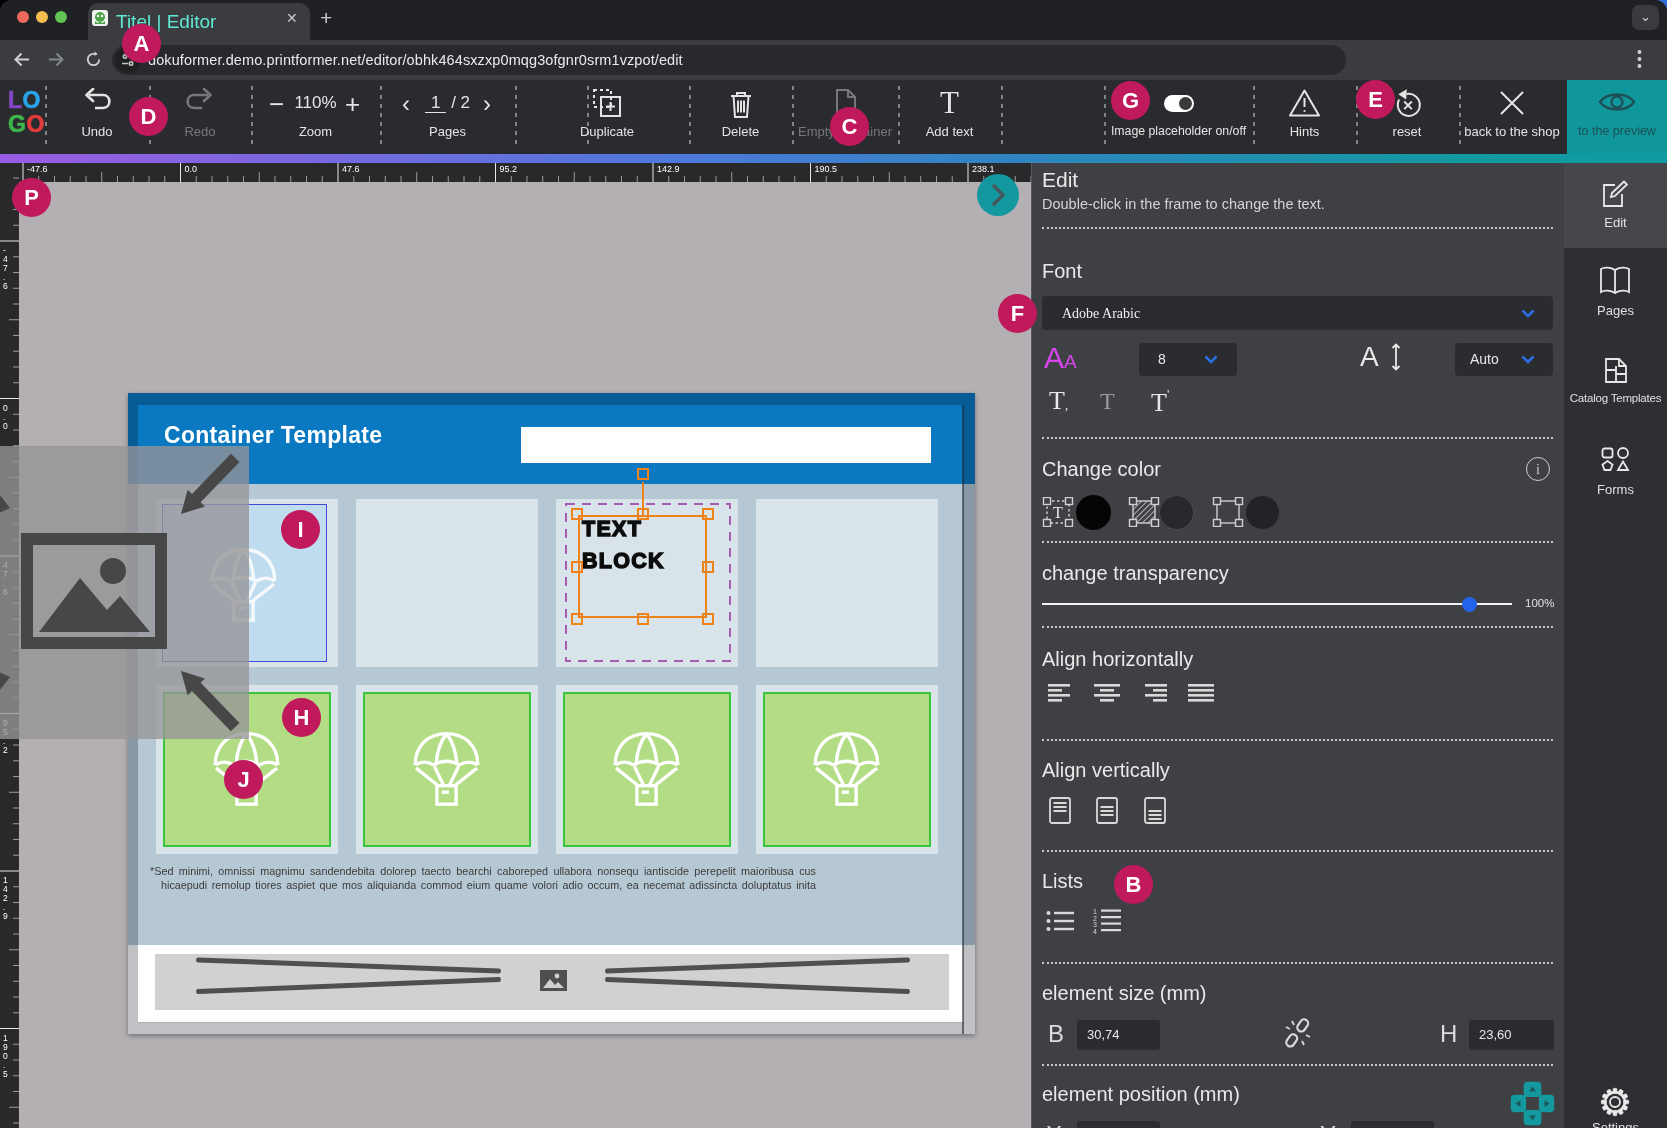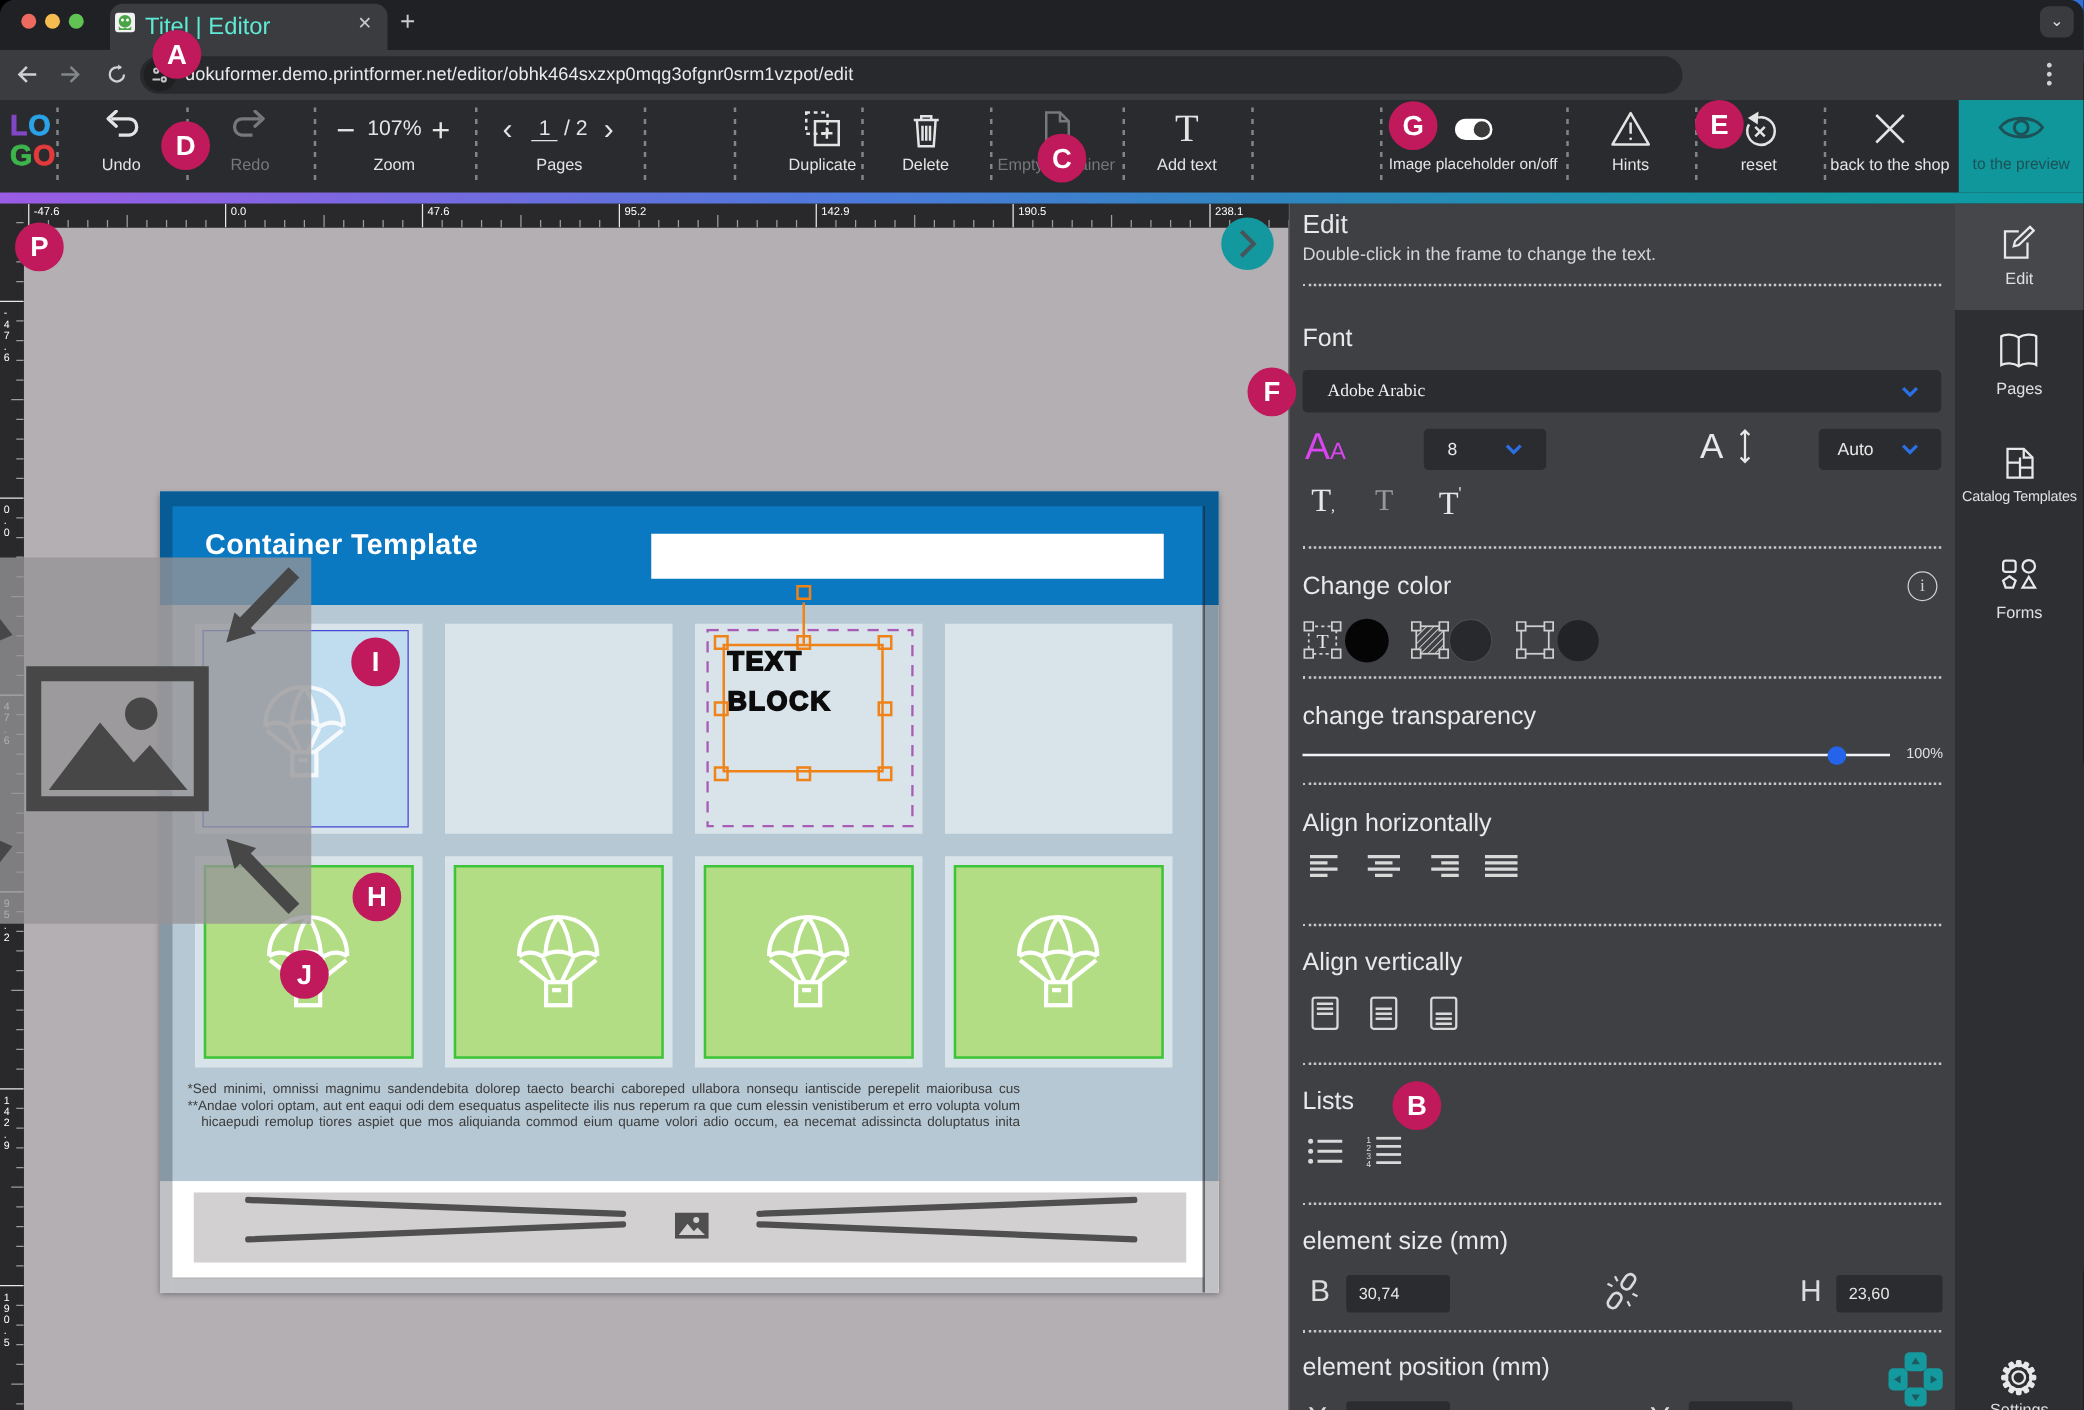--- a/index.html
+++ b/index.html
@@ -160,31 +160,31 @@
       <div class="ticon">
           <svg width="34" height="28" viewBox="0 0 34 28" fill="none" stroke="#77787b" stroke-width="2.6">
         <path d="M25 7 H11 C2.5 7 2.5 20 11 20 H19"></path>
             <path d="M21 1 L27.5 7 L21 13" stroke-linecap="round" stroke-linejoin="round"></path>
       </svg>
         </div>
       <div class="tlabel">Redo</div>
     </div>
     <div class="tbtn" style="left:251px; width:129px;">
       <div class="abs" style="left:18px;top:9px;font-size:26px;font-weight:300;">−</div>
-      <div id="zoomtxt">107%</div>
+      <div id="zoomtxt">110%</div>
       <div class="abs" style="left:94px;top:9px;font-size:26px;font-weight:300;">+</div>
       <div class="tlabel">Zoom</div>
     </div>
     <div class="tbtn" style="left:380px; width:135px;">
       <div class="abs" style="left:22px;top:10px;font-size:24px;font-weight:300;">‹</div>
       <div id="pagestxt"><span style="border-bottom:1.5px solid #e4e4e5;padding:0 6px;">1</span> / 2</div>
       <div class="abs" style="left:103px;top:10px;font-size:24px;font-weight:300;">›</div>
       <div class="tlabel">Pages</div>
     </div>
-    <div class="tbtn" style="left:607px; width:102px;">
+    <div class="tbtn" style="left:556px; width:102px;">
       <div class="ticon">
           <svg width="34" height="32" viewBox="0 0 34 32" fill="none" stroke="#e4e4e5" stroke-width="2">
         <rect x="4" y="2" width="17" height="17" stroke-dasharray="3 3"></rect>
         <rect x="11" y="9" width="19" height="19"></rect>
         <path d="M20.5 14 v9 M16 18.5 h9"></path>
       </svg>
         </div>
       <div class="tlabel">Duplicate</div>
     </div>
     <div class="tbtn" style="left:689px; width:103px;">
@@ -472,21 +472,20 @@
         </svg>
       </div>
     <div class="abs" style="left:635.1px; top:298.7px; width:167.9px; height:155.1px; background:#b2dd85; border:2px solid #3cc53a;">
       <svg style="position:absolute;left:45px;top:34px" width="73" height="81" viewBox="0 0 90 101">
           <use href="#chute"></use>
         </svg>
       </div>
 
     <div id="btext" class="abs">
       <div class="jline">*Sed minimi, omnissi magnimu sandendebita dolorep taecto bearchi caboreped ullabora nonsequ iantiscide perepelit maioribusa cus</div>
-      <div class="jline">**Andae volori optam, aut ent eaqui odi dem esequatus aspelitecte ilis nus reperum ra que cum elessin venistiberum et erro volupta volum</div>
       <div class="jline iline">hicaepudi remolup tiores aspiet que mos aliquianda commod eium quame volori adio occum, ea necemat adissincta doluptatus inita</div>
     </div>
 
     <div id="footerband" class="abs">
       <div class="scrib" style="left:41px; top:9px;  width:305px; transform:rotate(2.1deg);"></div>
       <div class="scrib" style="left:41px; top:29px; width:305px; transform:rotate(-2.3deg);"></div>
       <div class="scrib" style="left:450px; top:9px; width:305px; transform:rotate(-2.1deg);"></div>
       <div class="scrib" style="left:450px; top:29px; width:305px; transform:rotate(2.3deg);"></div>
       <svg class="abs" style="left:385px; top:16px;" width="27" height="21" viewBox="0 0 27 21">
         <rect width="27" height="21" fill="#4f4f4f"></rect>

